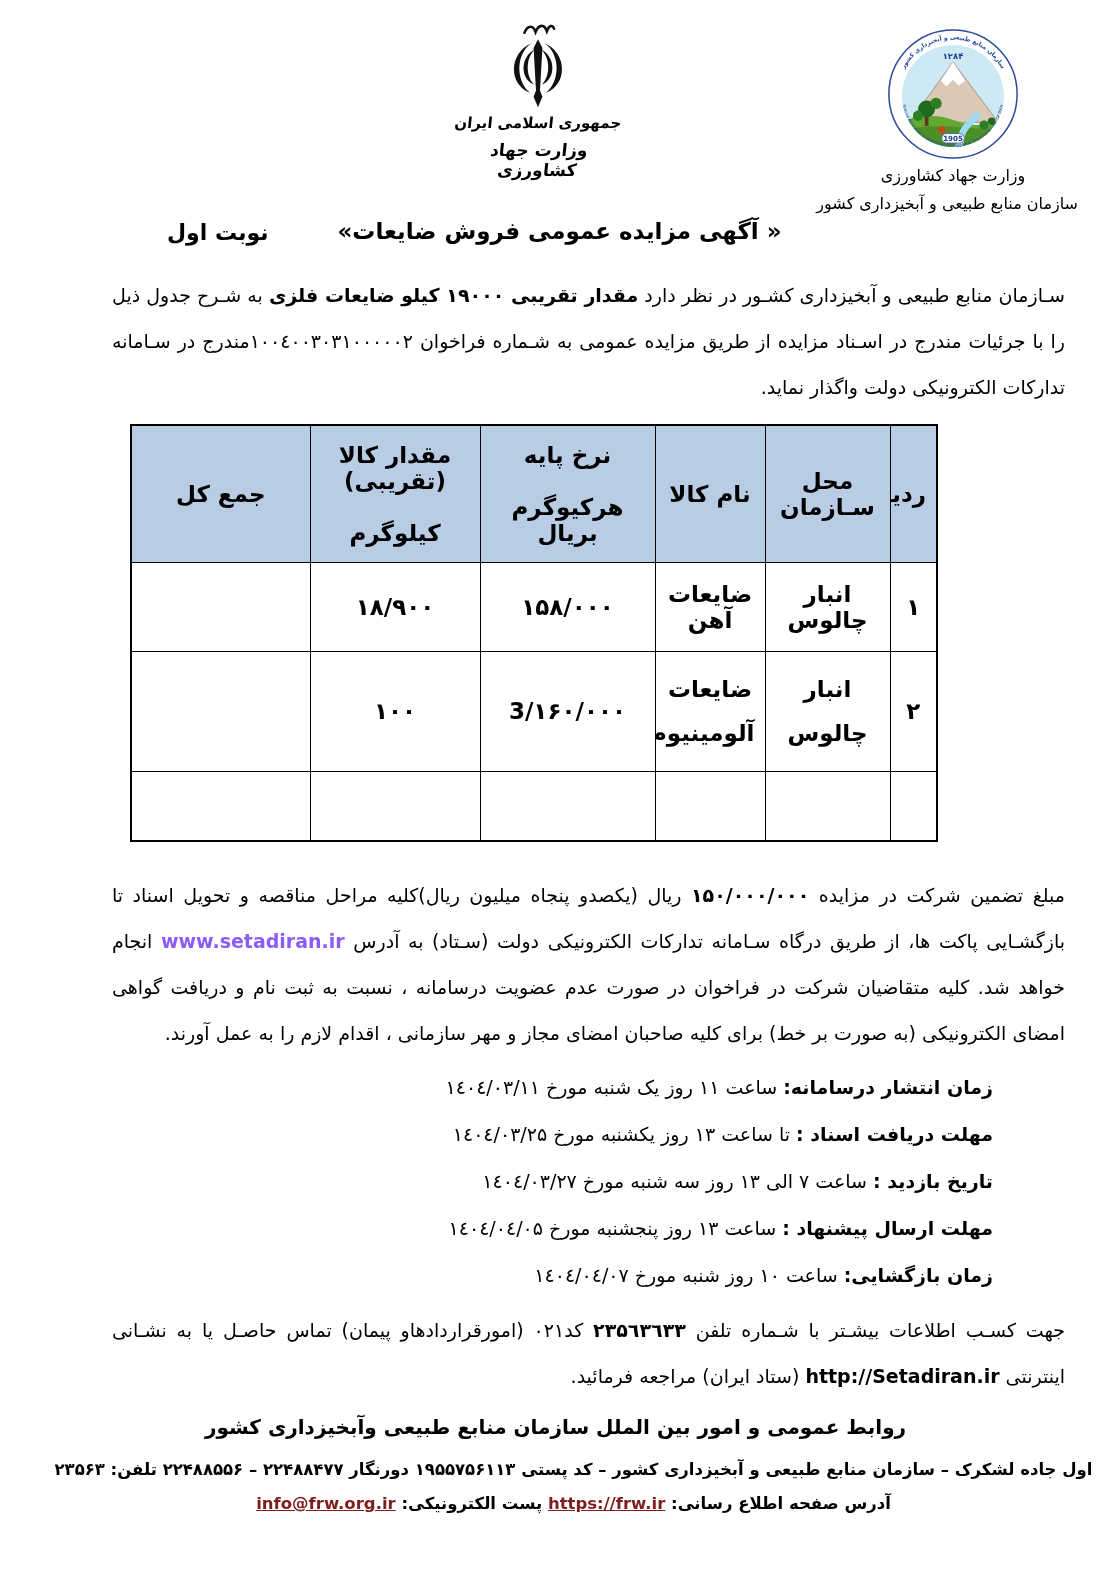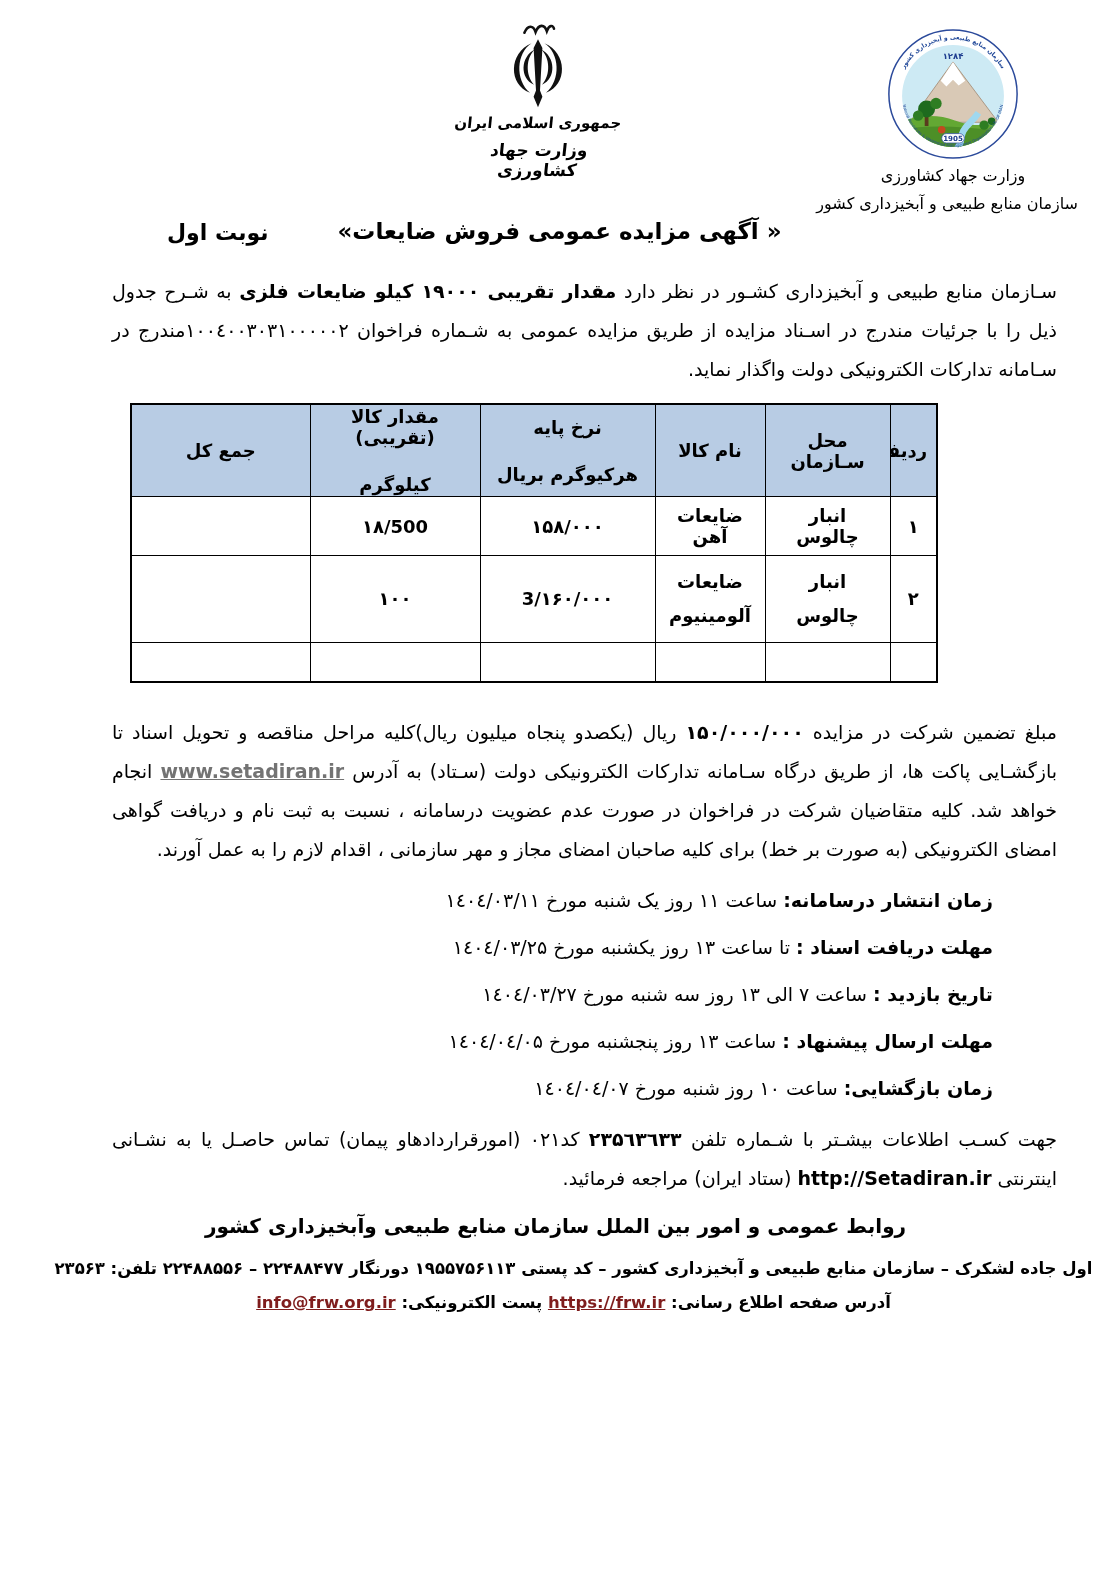--- a/index.html
+++ b/index.html
@@ -16,30 +16,30 @@
   .callig2{font-size:17px;font-weight:bold;margin-top:8px;transform:skewX(-6deg);}
   .org-logo{position:absolute;left:828px;top:28px;width:250px;text-align:center;}
   .org-logo svg{width:132px;height:132px;display:block;margin:0 auto;}
   .org-lines{margin-top:2px;font-size:16px;line-height:1.75;white-space:nowrap;}
   
   .title-row{position:relative;height:46px;margin-top:6px;}
   .doc-title{position:absolute;left:0;right:0;top:0;text-align:center;font-size:23px;font-weight:bold;padding-left:8px;}
   .round{position:absolute;left:167px;top:2px;font-size:22px;font-weight:bold;}
   
   .content{margin:4px 46px 0 46px;}
-  .para{font-size:19px;line-height:39px;text-align:justify;margin:8px 8px;}
+  .para{font-size:19px;line-height:46px;text-align:justify;margin:8px 0;}
   .para.indent-l{margin-left:66px;}
   .b{font-weight:bold;}
-  .link-black{color:#737373;font-weight:bold;text-decoration:underline;}
+  .link-black{color:#8b5cf6;font-weight:bold;}
   .link-blue{color:#7f1d1d;font-weight:bold;text-decoration:underline;}
   
   table.tender{border-collapse:collapse;width:806px;margin:14px auto 10px 84px;
     margin-right:auto;border:2.5px solid #000;table-layout:fixed;}
   table.tender td,table.tender th{border:1.5px solid #000;text-align:center;
-    vertical-align:middle;font-size:18px;font-weight:bold;padding:1px 10px;overflow:hidden;}
+    vertical-align:middle;font-size:23px;font-weight:bold;padding:16px 10px;overflow:hidden;}
   table.tender th{background:#b8cce4;height:86px;}
   .th2 .l2{margin-top:26px;}
   tr.r1 td{height:56px;}
   tr.r2 td{height:84px;line-height:1.9;}
   tr.r3 td{height:36px;}
   
   .schedule{padding-right:72px;font-size:19px;line-height:47px;text-align:right;margin-top:2px;}
   
   .signature{text-align:center;font-size:20px;font-weight:bold;margin:16px 0 14px;}
   .footer{text-align:center;font-size:16.5px;font-weight:bold;line-height:34px;margin-left:36px;}
@@ -138,21 +138,21 @@
           <div>مقدار کالا (تقریبی)</div>
           <div class="l2">کیلوگرم</div>
         </th>
         <th>جمع کل</th>
       </tr>
       <tr class="r1">
         <td>۱</td>
         <td>انبار چالوس</td>
         <td>ضایعات آهن</td>
         <td>۱۵۸/۰۰۰</td>
-        <td>۱۸/500</td>
+        <td>۱۸/۹۰۰</td>
         <td></td>
       </tr>
       <tr class="r2">
         <td>۲</td>
         <td>انبار چالوس</td>
         <td>ضایعات آلومینیوم</td>
         <td>3/۱۶۰/۰۰۰</td>
         <td>۱۰۰</td>
         <td></td>
       </tr>

